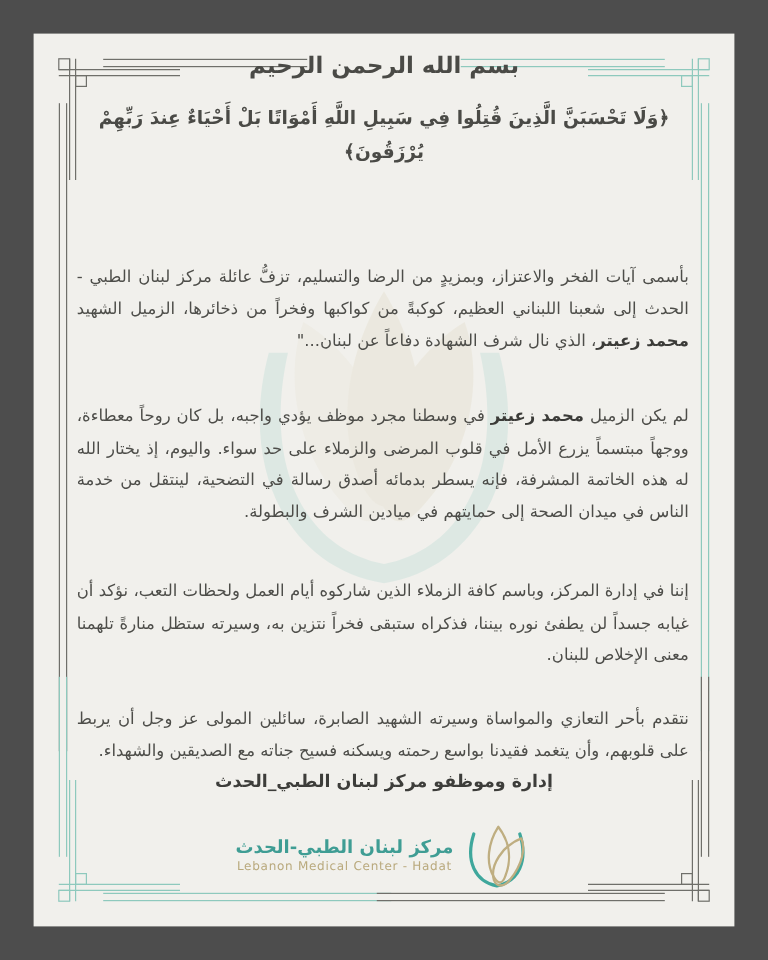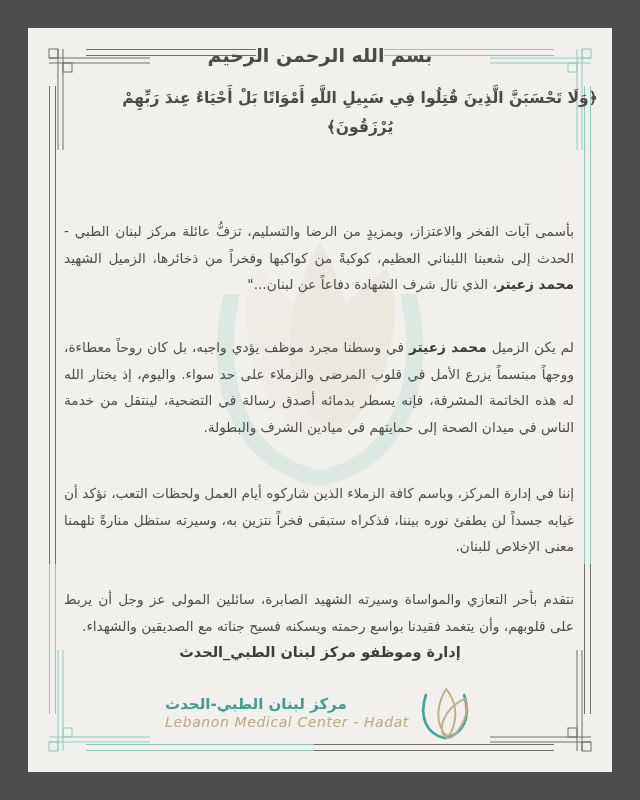--- a/index.html
+++ b/index.html
@@ -117,21 +117,20 @@
   .verse {
     position: absolute;
     top: 56px;
     left: 36px;
     width: 512px;
     text-align: center;
     font-size: 15.5px;
     font-weight: 700;
     line-height: 1.85;
     color: #4a4a46;
-    padding-left: 40px;
   }
 
   .body-block {
     position: absolute;
     left: 36px;
     width: 510px;
     text-align: justify;
     font-size: 13.7px;
     line-height: 1.95;
     color: #4d4d49;
@@ -160,36 +159,35 @@
     position: absolute;
     top: 656px;
     left: 0;
     width: 584px;
     display: flex;
     justify-content: center;
     align-items: center;
     gap: 6px;
   }
   .logo-mark { width: 60px; height: 58px; flex: none; }
-  .logo-text { display: flex; flex-direction: column; align-items: flex-end; }
+  .logo-text { display: flex; flex-direction: column; align-items: center; }
   .logo-ar {
     font-size: 15px;
     font-weight: 700;
     color: #3f9d94;
     line-height: 1.25;
     white-space: nowrap;
   }
   .logo-en {
-    font-size: 14px;
+    font-size: 10px;
     color: #b9a97d;
     letter-spacing: 0.6px;
     line-height: 1.3;
     direction: ltr;
     white-space: nowrap;
-    font-style: italic;
   }
 </style>
 </head>
 <body>
 
 <div class="poster">
 
   <svg class="watermark" viewBox="0 0 200 200" aria-hidden="true">
     <path d="M40 60 C24 120 50 172 100 180 C150 172 176 120 160 60 L150 60 C163 118 142 162 100 170 C58 162 37 118 50 60 Z" fill="#5fb8ad"></path>
     <path d="M100 28 C82 58 74 96 88 128 C96 144 104 144 112 128 C126 96 118 58 100 28 Z" fill="#c9b98c"></path>

